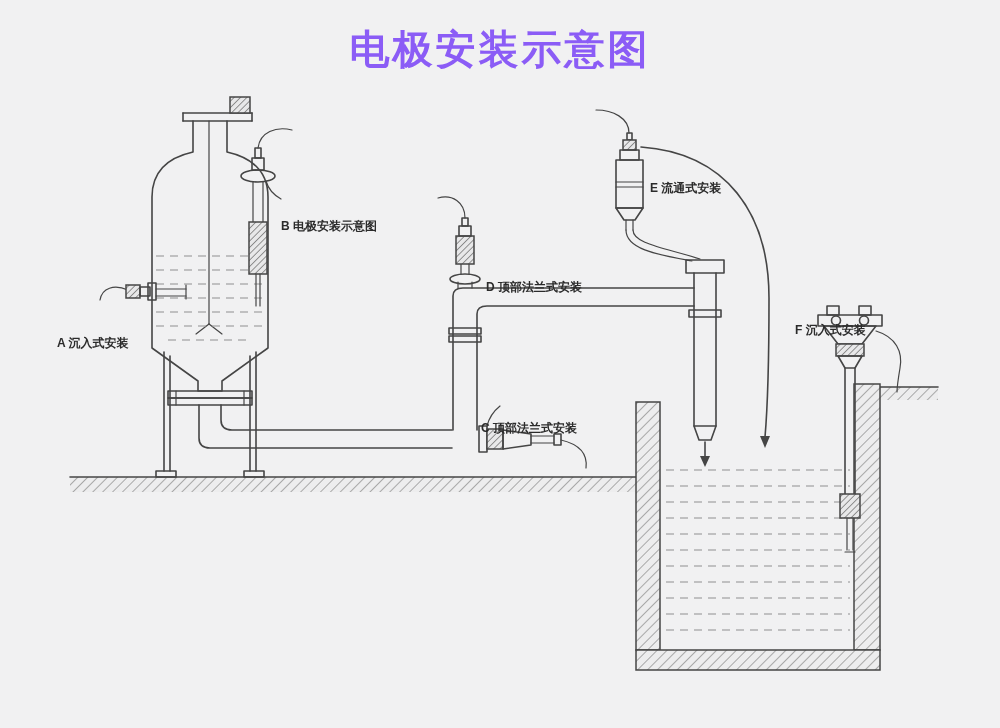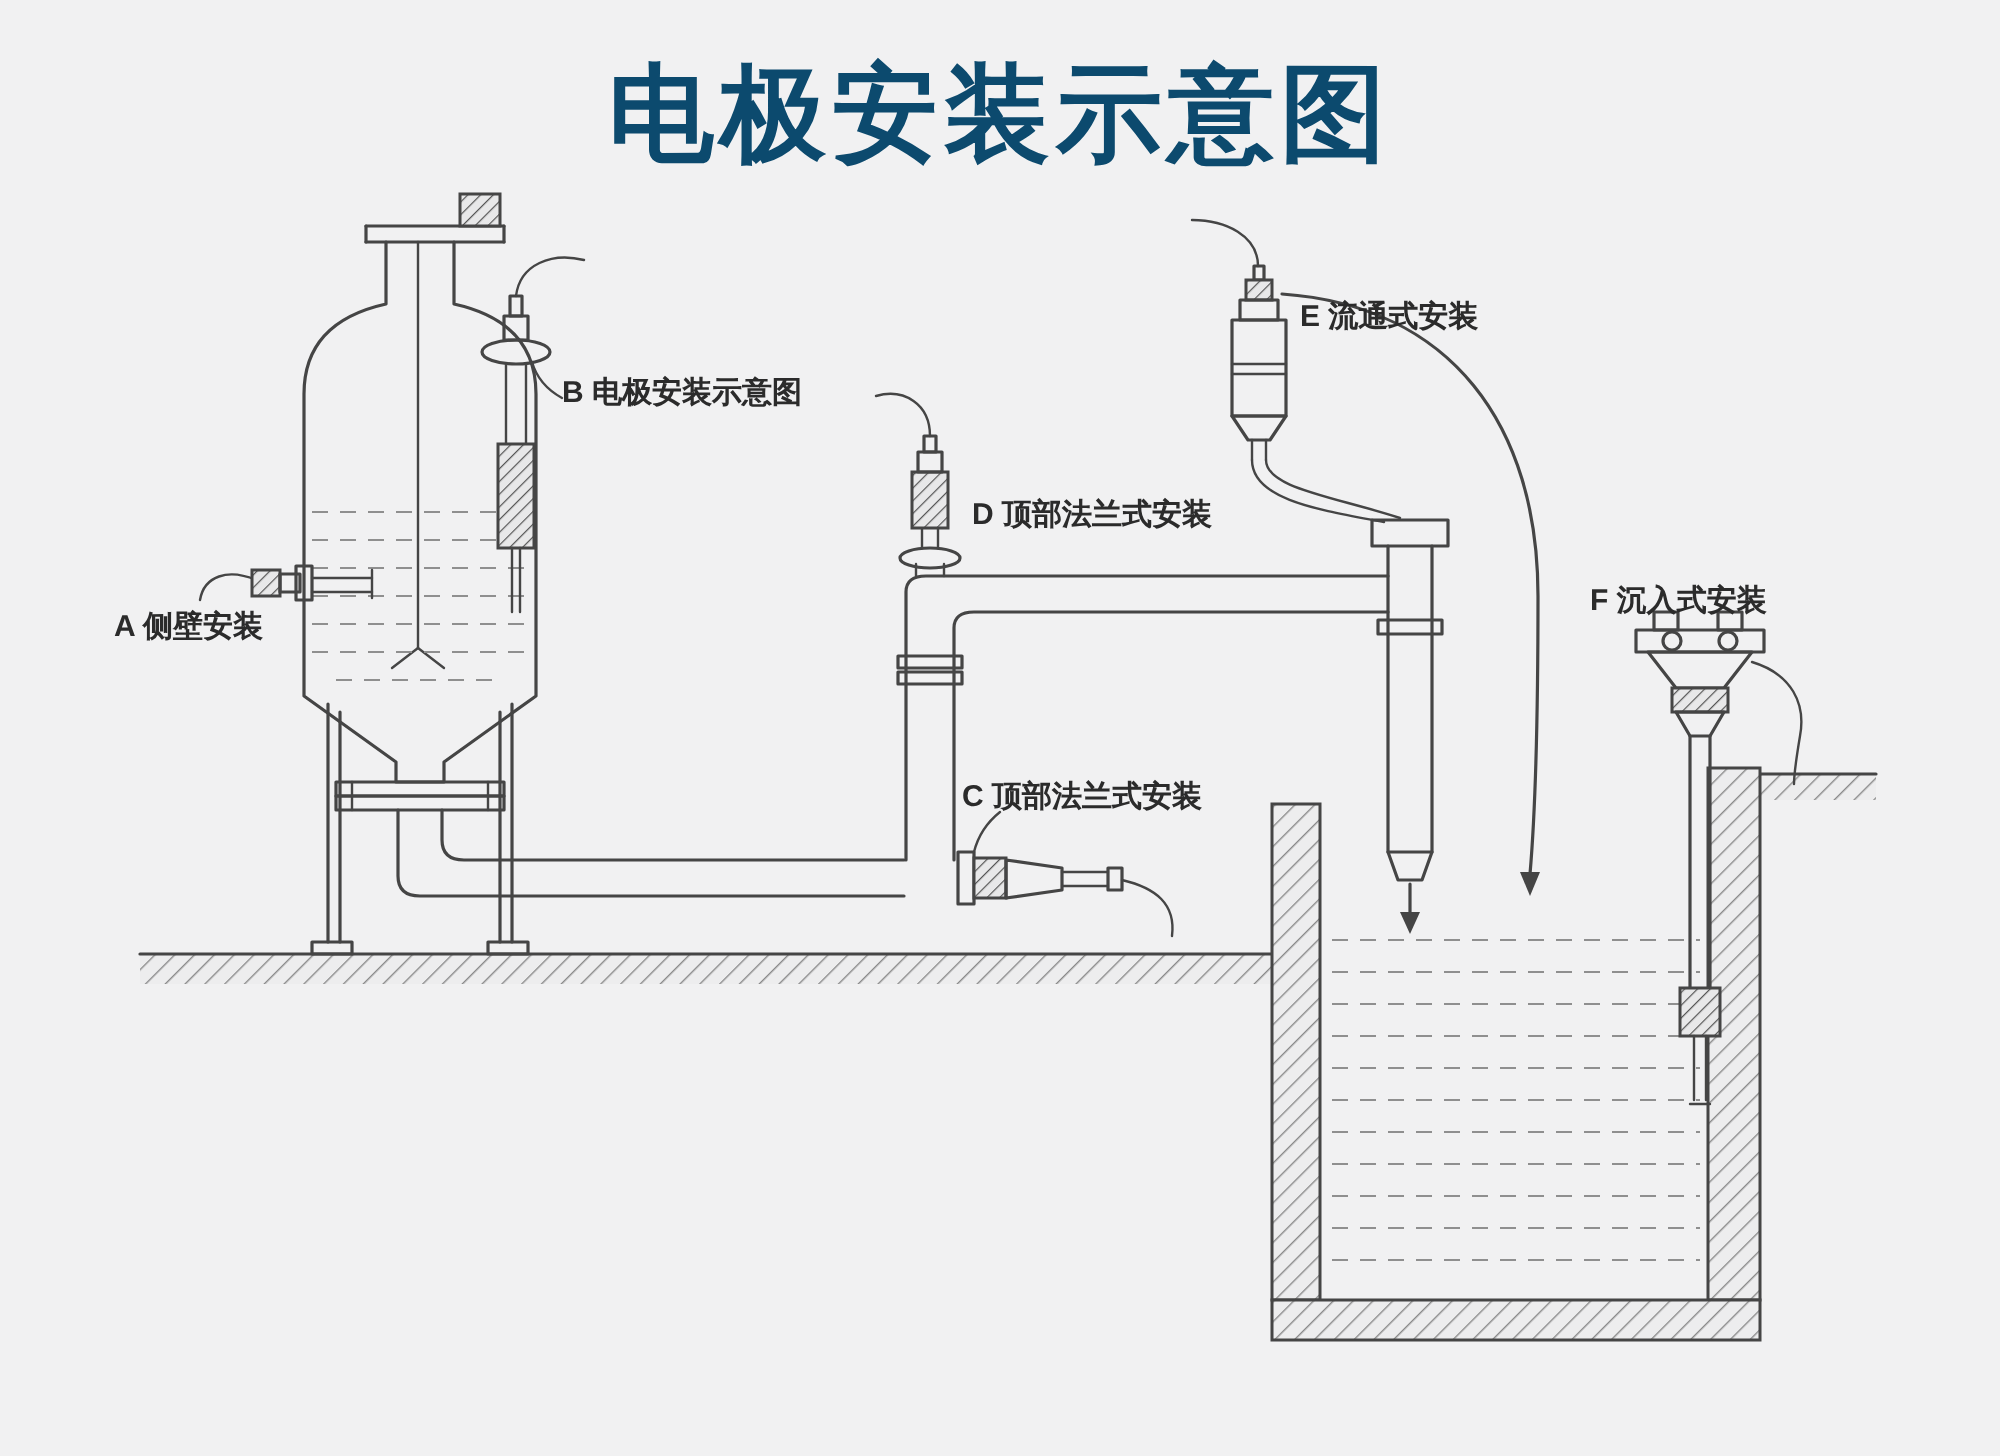--- a/index.html
+++ b/index.html
@@ -5,26 +5,26 @@
   html,body { margin:0; padding:0; }
   body {
     width:1000px; height:728px;
     background:#f1f1f2;
     font-family:"Liberation Sans", sans-serif;
     position:relative; overflow:hidden;
   }
   .stage { position:absolute; inset:0; }
   .title {
     position:absolute; top:22px; left:0; width:100%;
-    text-align:center; font-size:53px; font-weight:bold;
-    color:#0c4a6e; letter-spacing:3px;
+    text-align:center; font-size:40px; font-weight:bold;
+    color:#8b5cf6; letter-spacing:3px;
   }
   .lbl {
-    position:absolute; font-size:15px; font-weight:600;
-    color:#2b2b2b; white-space:nowrap;
+    position:absolute; font-size:12px; font-weight:600;
+    color:#2b2b2b; white-space:nowrap;margin-top:31px;
   }
   svg { position:absolute; top:0; left:0; }
   .ln  { fill:none; stroke:#454545; stroke-width:1.6; stroke-linecap:round; stroke-linejoin:round; }
   .ln2 { fill:none; stroke:#454545; stroke-width:1.2; stroke-linecap:round; }
   .hln { stroke:#454545; stroke-width:1.5; }
   .dash { fill:none; stroke:#8f8f8f; stroke-width:1.1; stroke-dasharray:8 6; }
   .arrowhead { fill:#454545; stroke:none; }
 </style>
 </head>
 <body>
@@ -213,20 +213,20 @@
       <line class="ln" x1="845" y1="368" x2="845" y2="494"></line>
       <line class="ln" x1="855" y1="368" x2="855" y2="494"></line>
       <rect class="hln" x="840" y="494" width="20" height="24" fill="url(#hatch2)"></rect>
       <line class="ln2" x1="847" y1="518" x2="847" y2="550"></line>
       <line class="ln2" x1="853" y1="518" x2="853" y2="550"></line>
       <line class="ln2" x1="845" y1="552" x2="855" y2="552"></line>
       <path class="ln2" d="M876,331 C896,337 903,352 900,368 C898,380 897,386 897,392"></path>
     </g>
   </svg>
 
-  <div class="lbl" style="left:57px;  top:304px;">A 侧壁安装</div>
+  <div class="lbl" style="left:57px;  top:304px;">A 沉入式安装</div>
   <div class="lbl" style="left:281px; top:187px;">B 电极安装示意图</div>
   <div class="lbl" style="left:481px; top:389px;">C 顶部法兰式安装</div>
   <div class="lbl" style="left:486px; top:248px;">D 顶部法兰式安装</div>
   <div class="lbl" style="left:650px; top:149px;">E 流通式安装</div>
   <div class="lbl" style="left:795px; top:291px;text-align:right;">F 沉入式安装</div>
 
 </div>
 
 </body></html>

